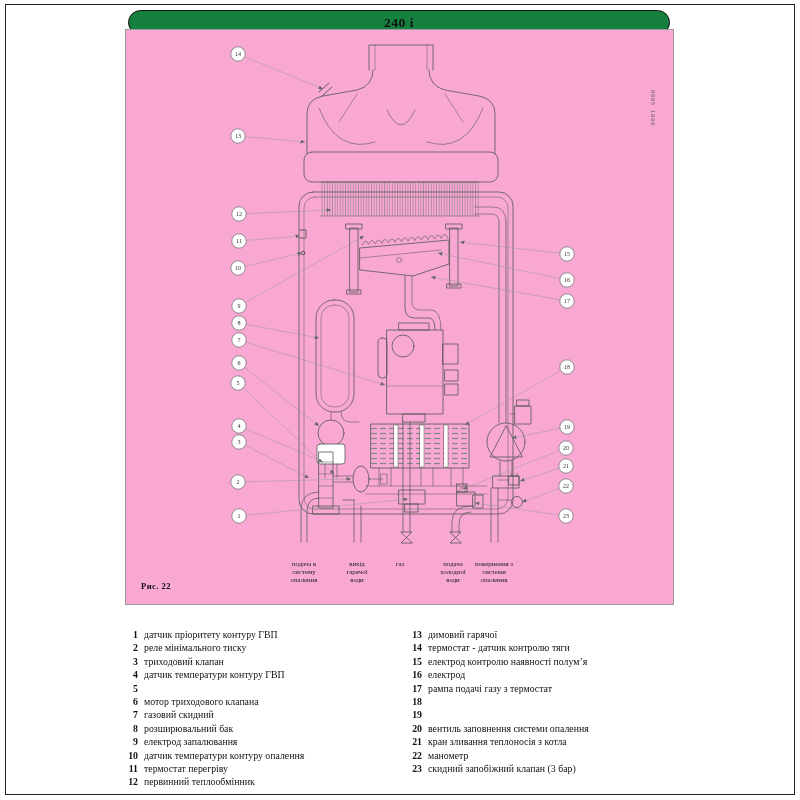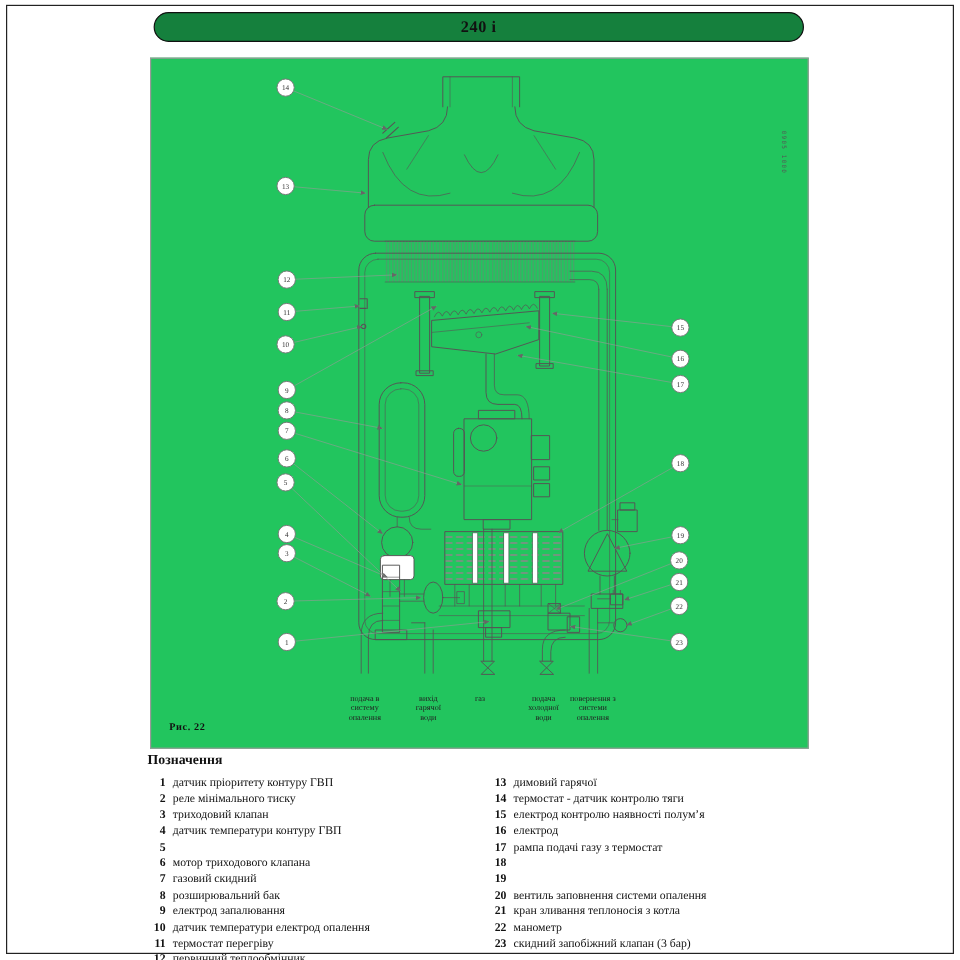--- a/index.html
+++ b/index.html
@@ -12,22 +12,22 @@
     position:absolute;left:5px;top:4px;width:788px;height:789px;
     border:1px solid #222;
   }
   .title-box{
     position:absolute;left:128px;top:10px;width:540px;height:23px;
     border:1.4px solid #111;border-radius:13px;
     display:flex;align-items:center;justify-content:center;
     font-weight:bold;font-size:13.5px;letter-spacing:.5px;background:#15803d;
   }
   .diagram-box{
-    position:absolute;left:125px;top:48px;width:547px;height:574px;
-    border:1px solid #999;background:#22c55e;
+    position:absolute;left:125px;top:29px;width:547px;height:574px;
+    border:1px solid #999;background:#f9a8d4;
   }
   .diagram-box svg{position:absolute;left:0;top:0;}
   .pipe-label{
     position:absolute;top:530px;transform:translateX(-50%);
     font-size:6.8px;line-height:8px;text-align:center;color:#222;
     white-space:pre-line;width:70px;
   }
   .fig-caption{
     position:absolute;left:15px;top:551px;
     font-size:8.5px;font-weight:bold;color:#111;letter-spacing:.5px;
@@ -330,21 +330,20 @@
       <div class="pipe-label" style="left: 368px;">повернення з
 системи
 опалення</div>
     </div>
 
   <div class="fig-caption">Рис. 22</div>
   <div class="side-code">0905 1000</div>
 </div>
 
 <div class="legend">
-  <div class="legend-header">Позначення</div>
   <div class="legend-cols">
     <div class="legend-col-left">
         <div class="li">
           <span class="num">1</span>
           <span class="txt">датчик пріоритету контуру ГВП</span>
         </div>
         <div class="li">
           <span class="num">2</span>
           <span class="txt">реле мінімального тиску</span>
         </div>
@@ -370,21 +369,21 @@
         <div class="li">
           <span class="num">8</span>
           <span class="txt">розширювальний бак</span>
         </div>
         <div class="li">
           <span class="num">9</span>
           <span class="txt">електрод запалювання</span>
         </div>
         <div class="li">
           <span class="num">10</span>
-          <span class="txt">датчик температури електрод опалення</span>
+          <span class="txt">датчик температури контуру опалення</span>
         </div>
         <div class="li">
           <span class="num">11</span>
           <span class="txt">термостат перегріву</span>
         </div>
         <div class="li">
           <span class="num">12</span>
           <span class="txt">первинний теплообмінник</span>
         </div>
       </div>

